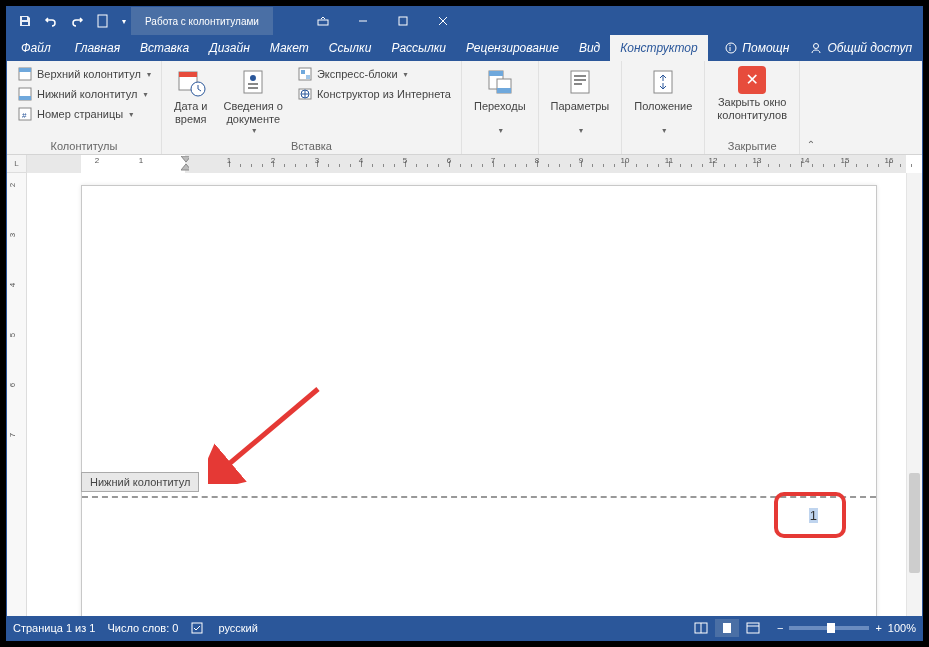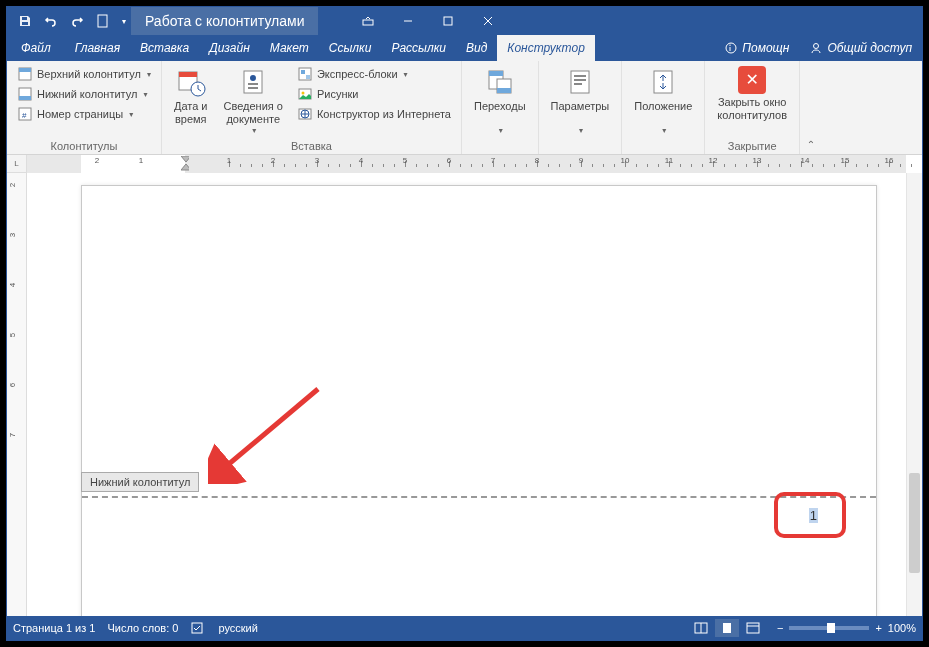--- a/index.html
+++ b/index.html
@@ -2,21 +2,21 @@
 <html><head>
 <meta charset="utf-8">
 <style>
 * { margin: 0; padding: 0; box-sizing: border-box; font-family: "Segoe UI", Tahoma, sans-serif; }
 body { background: #000; width: 929px; height: 647px; overflow: hidden; }
 .window { position: absolute; top: 6px; left: 6px; width: 917px; height: 635px; background: #fff; border: 1px solid #2b569a; display: flex; flex-direction: column; }
 .titlebar { height: 28px; background: #2b579a; display: flex; align-items: center; color: #fff; font-size: 12px; }
 .qat { display: flex; align-items: center; gap: 2px; padding-left: 6px; }
 .qat-btn { width: 24px; height: 24px; display: flex; align-items: center; justify-content: center; color: #fff; }
 .titlebar-title { flex: 1; text-align: center; padding-right: 20px; }
-.context-tab-label { background: #4a6fa5; height: 20px; padding: 14px 14px; display: flex; align-items: center; color: #fff; font-size: 14px; margin-right: 30px; }
+.context-tab-label { background: #4a6fa5; height: 20px; padding: 14px 14px; display: flex; align-items: center; color: #fff; font-size: 10px; margin-right: 30px; }
 .win-ctrl { display: flex; }
 .win-btn { width: 40px; height: 20px; display: flex; align-items: center; justify-content: center; color: #fff; font-size: 10px; }
 
 .tabstrip { height: 26px; background: #2b579a; display: flex; align-items: stretch; color: #fff; font-size: 12px; font-style: italic; }
 .tab { padding: 0 10px; display: flex; align-items: center; cursor: pointer; }
 .tab.file { background: #2b579a; font-weight: normal; padding: 0 14px; }
 .tab.active { background: #f3f3f3; color: #2b579a; }
 .tabstrip-right { margin-left: auto; display: flex; align-items: center; }
 .help-btn { padding: 0 10px; display: flex; align-items: center; gap: 4px; }
 
@@ -127,20 +127,21 @@
   </div>
 
   <div class="tabstrip">
     <div class="tab file">Файл</div>
     <div class="tab">Главная</div>
     <div class="tab">Вставка</div>
     <div class="tab">Дизайн</div>
     <div class="tab">Макет</div>
     <div class="tab">Ссылки</div>
     <div class="tab">Рассылки</div>
+    <div class="tab">Рецензирование</div>
     <div class="tab">Вид</div>
     <div class="tab active">Конструктор</div>
     <div class="tabstrip-right">
       <div class="help-btn">
         <svg width="14" height="14">
             <circle cx="7" cy="7" r="5" fill="none" stroke="#fff"></circle>
             <path d="M6 4v1M6 6v4" stroke="#fff"></path>
             <circle cx="6" cy="3" r=".5" fill="#fff"></circle>
           </svg>
         <span>Помощн</span>
@@ -225,30 +226,20 @@
           <div class="vitem">
               <span class="ico">
                 <svg width="16" height="16">
                   <rect x="2" y="2" width="12" height="12" fill="#fff" stroke="#888"></rect>
                   <rect x="4" y="4" width="4" height="4" fill="#6fa8dc"></rect>
                   <rect x="9" y="9" width="4" height="4" fill="#9fc5e8"></rect>
                 </svg>
               </span>
               <span>Экспресс-блоки</span>
               <span class="drop">▾</span>
-            </div>
-          <div class="vitem">
-              <span class="ico">
-                <svg width="16" height="16">
-                  <rect x="2" y="3" width="12" height="10" fill="#fff" stroke="#888"></rect>
-                  <circle cx="6" cy="7" r="1.5" fill="#f1c40f"></circle>
-                  <path d="M2 13l4-4 3 2 3-3 2 2v3z" fill="#27ae60"></path>
-                </svg>
-              </span>
-              <span>Рисунки</span>
             </div>
           <div class="vitem">
               <span class="ico">
                 <svg width="16" height="16">
                   <rect x="2" y="3" width="12" height="10" fill="#fff" stroke="#888"></rect>
                   <circle cx="8" cy="8" r="4" fill="none" stroke="#2b579a"></circle>
                   <path d="M4 8h8M8 4v8" stroke="#2b579a"></path>
                 </svg>
               </span>
               <span>Конструктор из Интернета</span>

